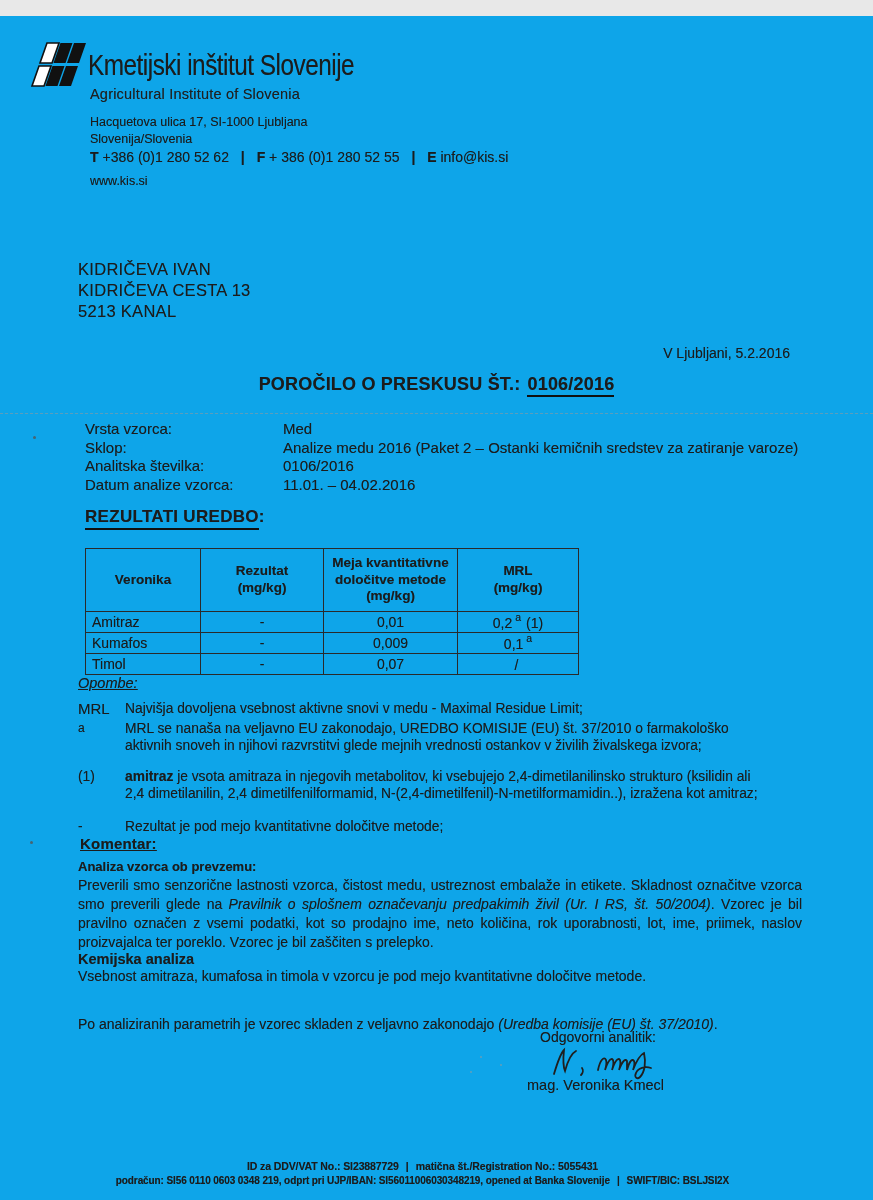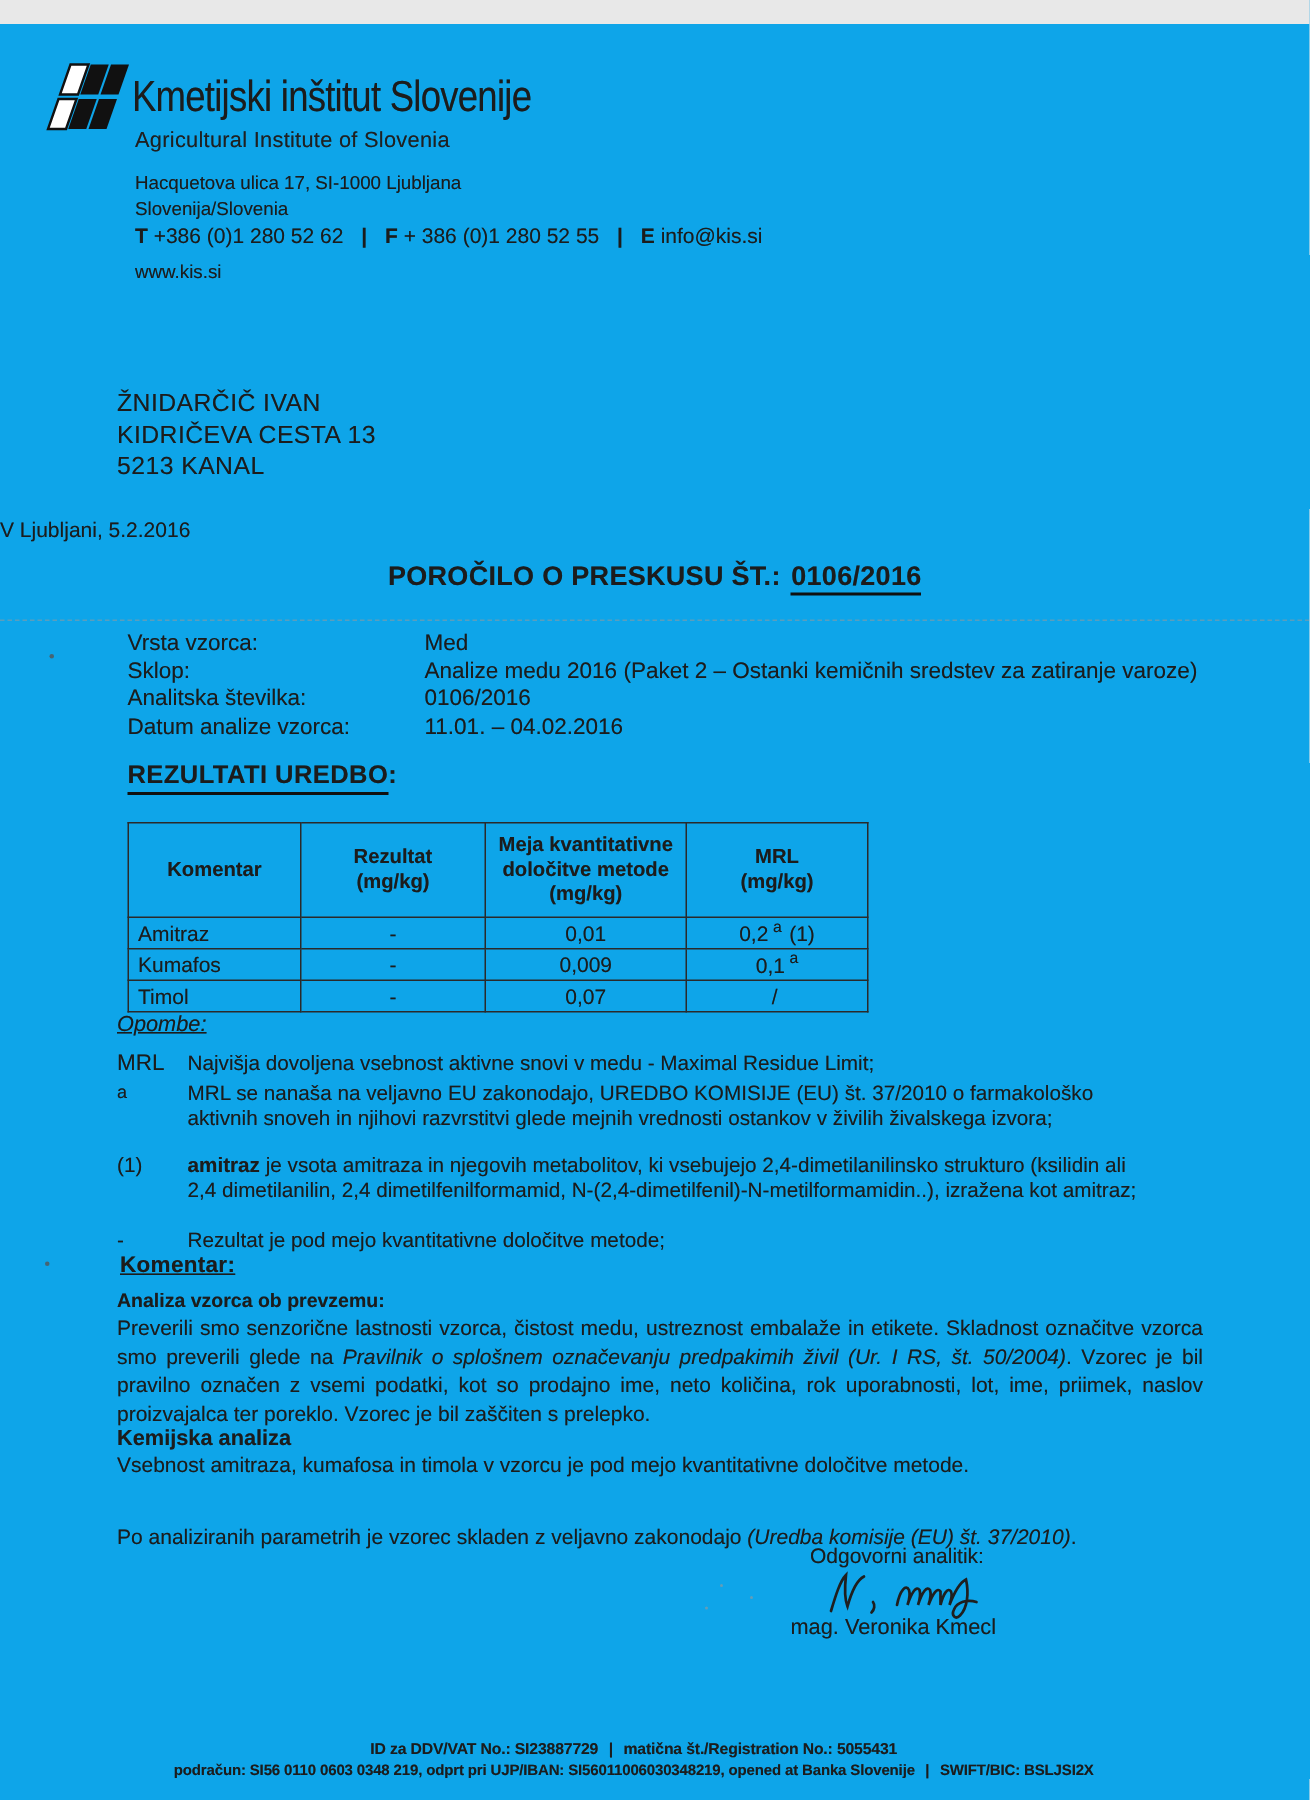--- a/index.html
+++ b/index.html
@@ -18,21 +18,21 @@
   .addr1{left:90px;top:99px;font-size:12.5px;}
   .addr2{left:90px;top:116px;font-size:12.5px;}
   .contact{left:90px;top:133px;font-size:14px;}
   .contact b{font-weight:bold;}
   .contact .sep{font-weight:bold;margin:0 8px;}
   .website{left:90px;top:158px;font-size:12.5px;}
 
   
   .recipient{left:78px;top:243px;font-size:16.5px;line-height:21px;letter-spacing:0.3px;}
 
-  .date-line{left:0;top:329px;width:790px;font-size:14px;}
+  .date-line{left:0;top:329px;width:790px;text-align:right;font-size:14px;}
 
   .title-wrap{left:0;top:358px;width:873px;text-align:center;font-size:18px;font-weight:bold;letter-spacing:0.2px;}
   .title-number{border-bottom:2.5px solid #101010;padding-bottom:1px;margin-left:7px;}
 
   .fold-line{left:0;top:397px;width:873px;border-top:1.5px dashed #9a9a9a;opacity:0.55;}
 
   
   .meta{left:85px;top:404px;font-size:15px;line-height:18.5px;}
   .meta-row{display:flex;}
   .meta-label{width:198px;flex:none;}
@@ -114,21 +114,21 @@
     <span class="sep">|</span>
     <b>F</b>
     <span>+ 386 (0)1 280 52 55</span>
     <span class="sep">|</span>
     <b>E</b>
     <span>info@kis.si</span>
   </div>
   <div class="abs website">www.kis.si</div>
 
   <div class="abs recipient">
-    <div>ŽNIDARČIČ IVAN</div>
+    <div>KIDRIČEVA IVAN</div>
     <div>KIDRIČEVA CESTA 13</div>
     <div>5213 KANAL</div>
   </div>
 
   <div class="abs date-line">V Ljubljani, 5.2.2016</div>
 
   <div class="abs title-wrap">
     <span>POROČILO O PRESKUSU ŠT.:</span><span class="title-number">0106/2016</span>
   </div>
 
@@ -160,21 +160,21 @@
 
   <table class="results">
     <colgroup>
         <col style="width:115px">
         <col style="width:123px">
         <col style="width:134px">
         <col style="width:121px">
       </colgroup>
     <tbody>
         <tr>
-      <th>Komentar</th>
+      <th>Veronika</th>
       <th>Rezultat
 (mg/kg)</th>
       <th>Meja kvantitativne
 določitve metode
 (mg/kg)</th>
       <th>MRL
 (mg/kg)</th>
     </tr>
     <tr>
       <td class="param">Amitraz</td>

